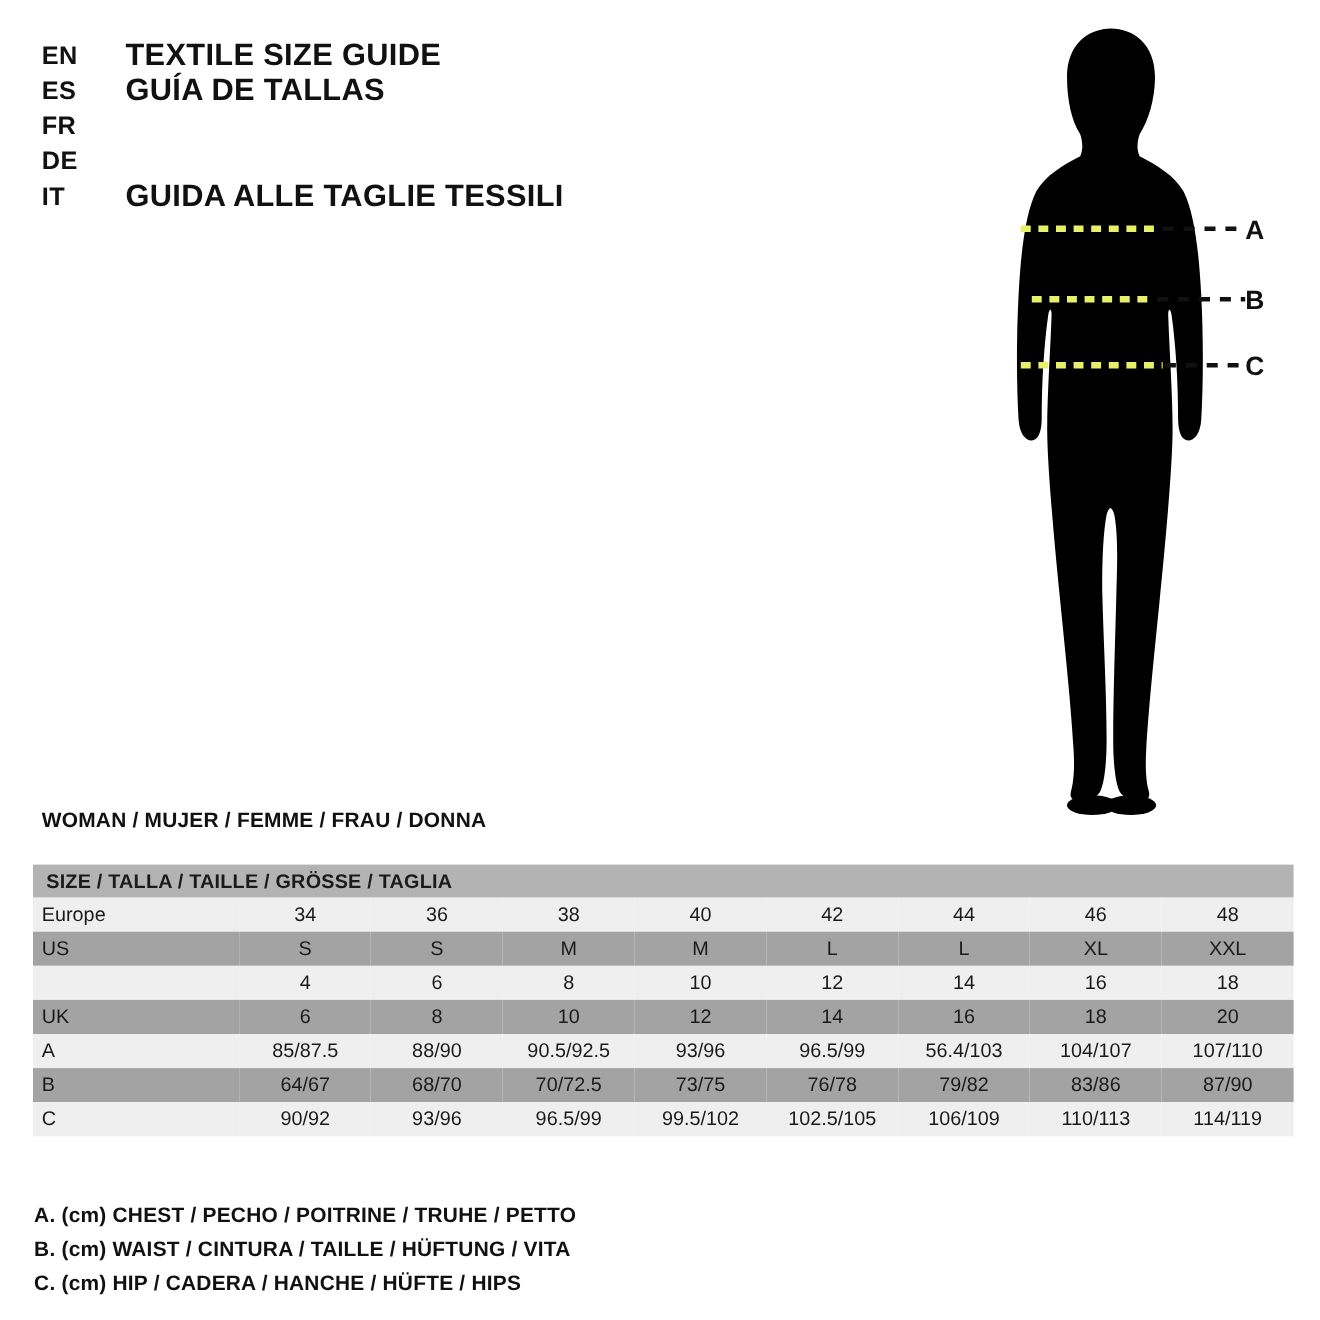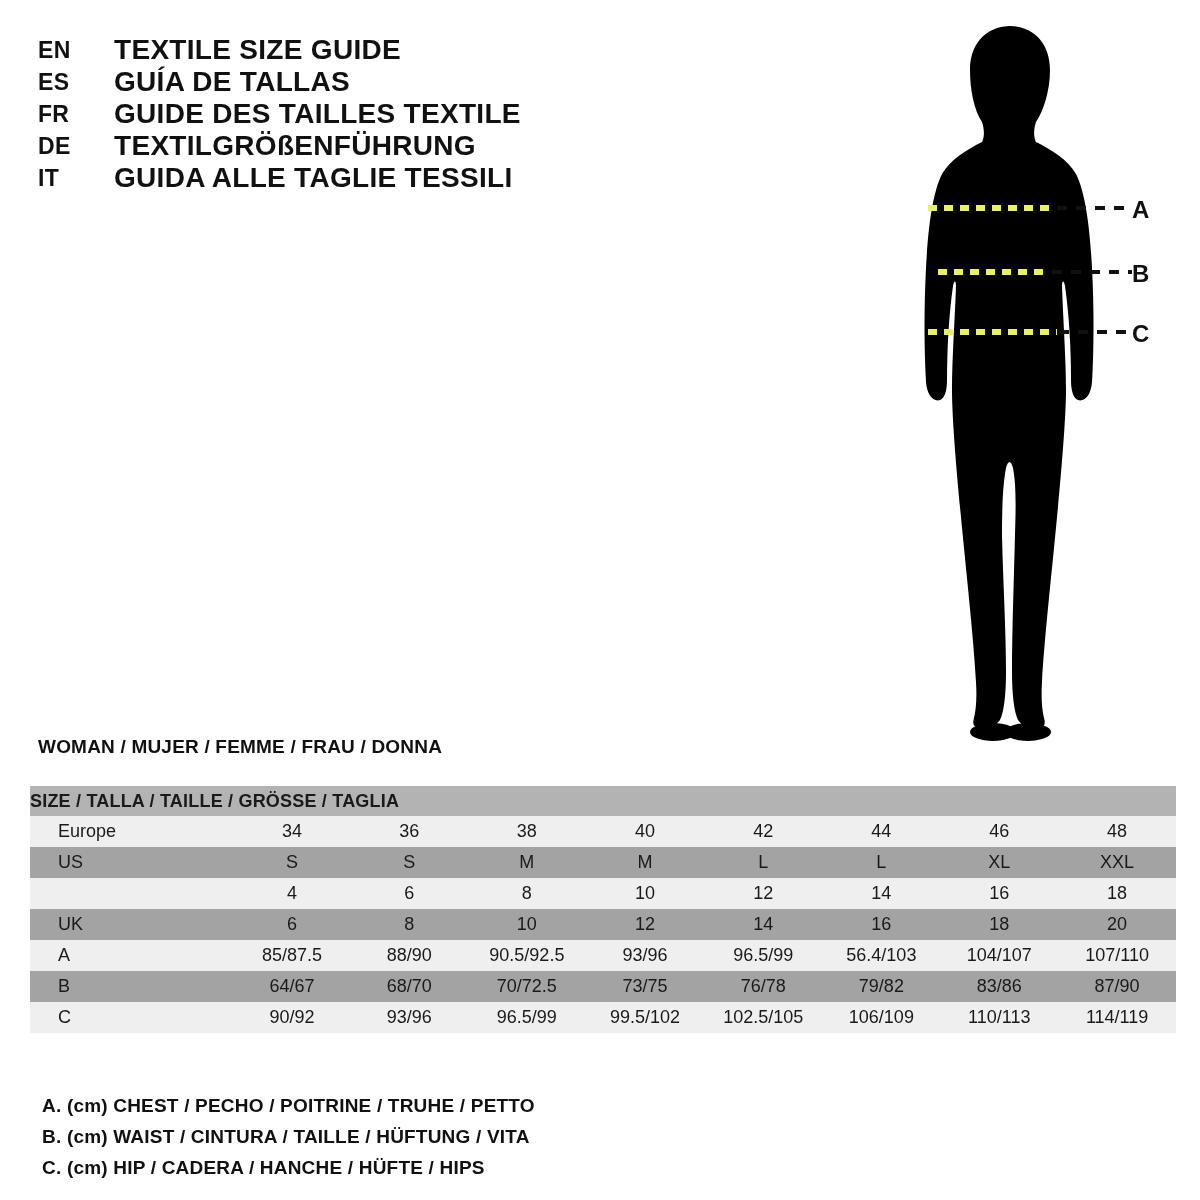--- a/index.html
+++ b/index.html
@@ -87,46 +87,47 @@
   #size-table th,
   #size-table td {
     padding: 0;
     height: 31px;
     font-weight: normal;
     color: #1a1a1a;
   }
   #size-table thead th {
     background: #b3b3b3;
     text-align: left;
+    padding-left: 12px;
     font-weight: bold;
     font-size: 18px;
     letter-spacing: 0.2px;
     height: 30px;
   }
   #size-table tbody tr.odd td {
     background: #efefef;
   }
   #size-table tbody tr.even td {
     background: #a3a3a3;
     margin-top: 38px;
   }
   #size-table td.row-label {
     text-align: left;
-    padding-left: 28px;
+    padding-left: 8px;
     width: 180px;
   }
   #size-table td.val {
     text-align: center;
     width: 120px;
   }
 
   
   #legend {
     position: absolute;
-    left: 42px;
+    left: 31px;
     top: 1090px;
     width: 700px;
   }
   .legend-row {
     font-size: 19px;
     font-weight: bold;
     letter-spacing: 0.2px;
     color: #111111;
     height: 31px;
     line-height: 31px;
@@ -140,25 +141,23 @@
   <div class="lang-row">
     <span class="lang-code">EN</span>
     <span class="lang-text">TEXTILE SIZE GUIDE</span>
   </div>
   <div class="lang-row">
     <span class="lang-code">ES</span>
     <span class="lang-text">GUÍA DE TALLAS</span>
   </div>
   <div class="lang-row">
     <span class="lang-code">FR</span>
-    <span class="lang-text">GUIDE DES TAILLES TEXTILE</span>
   </div>
   <div class="lang-row">
     <span class="lang-code">DE</span>
-    <span class="lang-text">TEXTILGRÖßENFÜHRUNG</span>
   </div>
   <div class="lang-row">
     <span class="lang-code">IT</span>
     <span class="lang-text">GUIDA ALLE TAGLIE TESSILI</span>
   </div>
 </div>
 
 <div id="figure-area">
   <svg id="figure-svg" width="320" height="730" viewBox="0 0 320 730">
 

